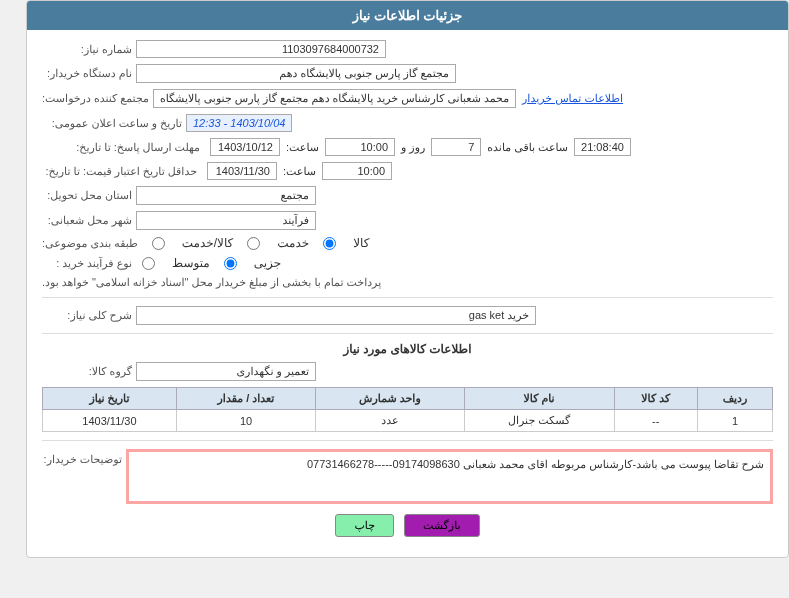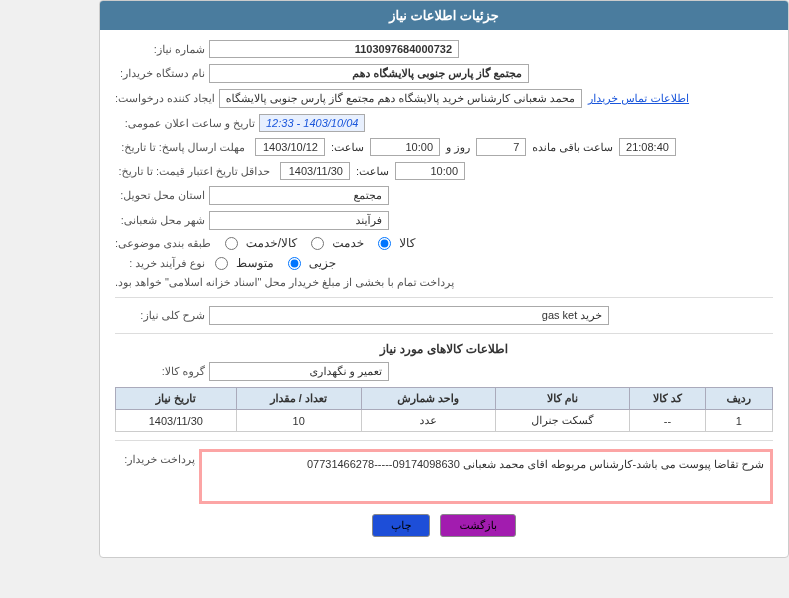--- a/index.html
+++ b/index.html
@@ -4,21 +4,21 @@
   <style>
     * { box-sizing: border-box; margin: 0; padding: 0; }
     body {
       font-family: Tahoma, Arial, sans-serif;
       font-size: 12px;
       background: #f0f0f0;
       direction: rtl;
       color: #333;
     }
     .page-container {
-      width: 690px;
+      width: 763px;
       min-height: 598px;
       background: #f0f0f0;
     }
     .main-panel {
       background: #fff;
       border: 1px solid #ccc;
       border-radius: 4px;
     }
     .panel-header {
       background: #4a7c9e;
@@ -47,21 +47,21 @@
       text-align: right;
     }
     .info-value {
       background: #fff;
       border: 1px solid #aaa;
       padding: 2px 6px;
       min-width: 120px;
       text-align: right;
       font-size: 11px;
     }
-    .info-value.wide { min-width: 250px; font-weight: bold; }
+    .info-value.wide { min-width: 250px; }
     .info-value.medium { min-width: 180px; }
     .info-value.small { min-width: 70px; }
     .info-value.xsmall { min-width: 50px; }
     .info-value.blue { background: #e8f0fe; color: #1a56db; font-style: italic; }
     .divider {
       border: none;
       border-top: 1px solid #ddd;
       margin: 8px 0;
     }
     .section-title {
@@ -73,21 +73,21 @@
     }
     .radio-group {
       display: flex;
       gap: 14px;
       align-items: center;
       flex-direction: row-reverse;
     }
     .radio-item {
       display: flex;
       align-items: center;
-      gap: 8px;
+      gap: 17px;
     }
     .radio-item input { margin: 0; }
     .note-text {
       font-size: 11px;
       color: #555;
       text-align: left;
     }
     .blue-link { color: #1a56db; cursor: pointer; text-decoration: underline; }
     .goods-table {
       width: 100%;
@@ -123,21 +123,21 @@
       margin-top: 10px;
       padding-bottom: 10px;
     }
     .btn {
       padding: 4px 18px;
       font-size: 11px;
       border: 1px solid #888;
       cursor: pointer;
       border-radius: 3px;
     }
-    .btn-print { background: #1d4ed8; }
+    .btn-print { background: #86efac; }
     .btn-back { background: #a21caf; }
   </style>
 </head>
 <body>
 
 <div class="page-container">
   <div class="main-panel">
     <div class="panel-header">جزئیات اطلاعات نیاز</div>
     <div class="panel-body">
 
@@ -147,37 +147,37 @@
       </div>
 
       <div class="info-row">
         <div class="info-value wide" style="min-width:320px;">مجتمع گاز پارس جنوبی  پالایشگاه دهم</div>
         <div class="info-label">نام دستگاه خریدار:</div>
       </div>
 
       <div class="info-row" style="flex-wrap:wrap;">
         <span class="blue-link" style="font-size:11px;margin-left:6px;">اطلاعات تماس خریدار</span>
         <div class="info-value" style="min-width:340px;">محمد شعبانی کارشناس خرید پالایشگاه دهم  مجتمع گاز پارس جنوبی  پالایشگاه</div>
-        <div class="info-label">ایجاد کننده درخواست:</div>
+        <div class="info-label">مجتمع کننده درخواست:</div>
       </div>
 
       <div class="info-row">
         <div class="info-value blue small">1403/10/04 - 12:33</div>
         <div class="info-label" style="min-width:140px;">تاریخ و ساعت اعلان عمومی:</div>
       </div>
 
       <div class="info-row" style="gap:6px;">
         <div class="info-value xsmall">21:08:40</div>
         <span style="font-size:11px;">ساعت باقی مانده</span>
         <div class="info-value xsmall">7</div>
         <span style="font-size:11px;">روز و</span>
         <div class="info-value small">10:00</div>
         <span style="font-size:11px;">ساعت:</span>
         <div class="info-value small">1403/10/12</div>
-        <div class="info-label" style="min-width:130px;">مهلت ارسال پاسخ: تا تاریخ:</div>
+        <div class="info-label" style="min-width:130px;margin-left:28px;">مهلت ارسال پاسخ: تا تاریخ:</div>
       </div>
 
       <div class="info-row" style="gap:6px;">
         <div class="info-value small">10:00</div>
         <span style="font-size:11px;">ساعت:</span>
         <div class="info-value small">1403/11/30</div>
         <div class="info-label" style="min-width:155px;">حداقل تاریخ اعتبار قیمت: تا تاریخ:</div>
       </div>
 
       <div class="info-row">
@@ -262,21 +262,21 @@
               <td>10</td>
               <td>1403/11/30</td>
             </tr>
           </tbody>
       </table>
 
       <hr class="divider">
 
       <div class="info-row" style="align-items:flex-start;">
         <div class="comment-box">شرح تقاضا پیوست می باشد-کارشناس مربوطه اقای محمد شعبانی 09174098630-----07731466278</div>
-        <div class="info-label" style="min-width:80px;margin-top:4px;">پرداخت خریدار:</div>
+        <div class="info-label" style="min-width:80px;margin-top:4px;">توضیحات خریدار:</div>
       </div>
 
       <div class="btn-row">
         <button class="btn btn-back">بازگشت</button>
         <button class="btn btn-print">چاپ</button>
       </div>
 
     </div>
   </div>
 </div>

